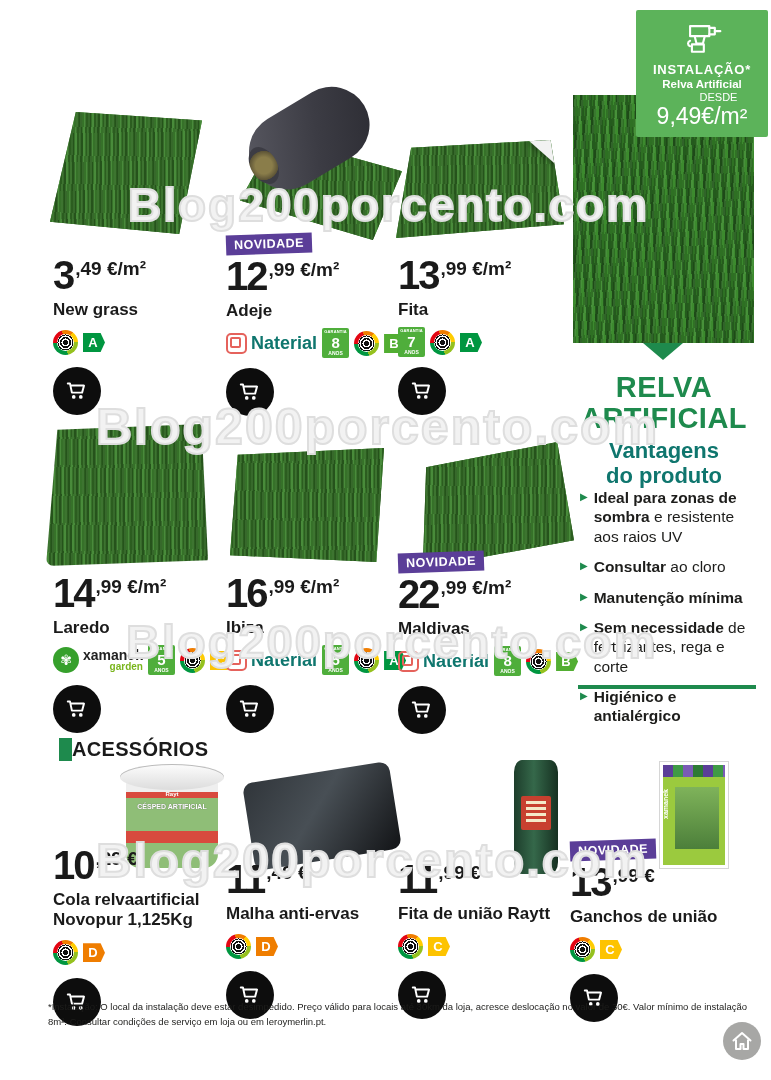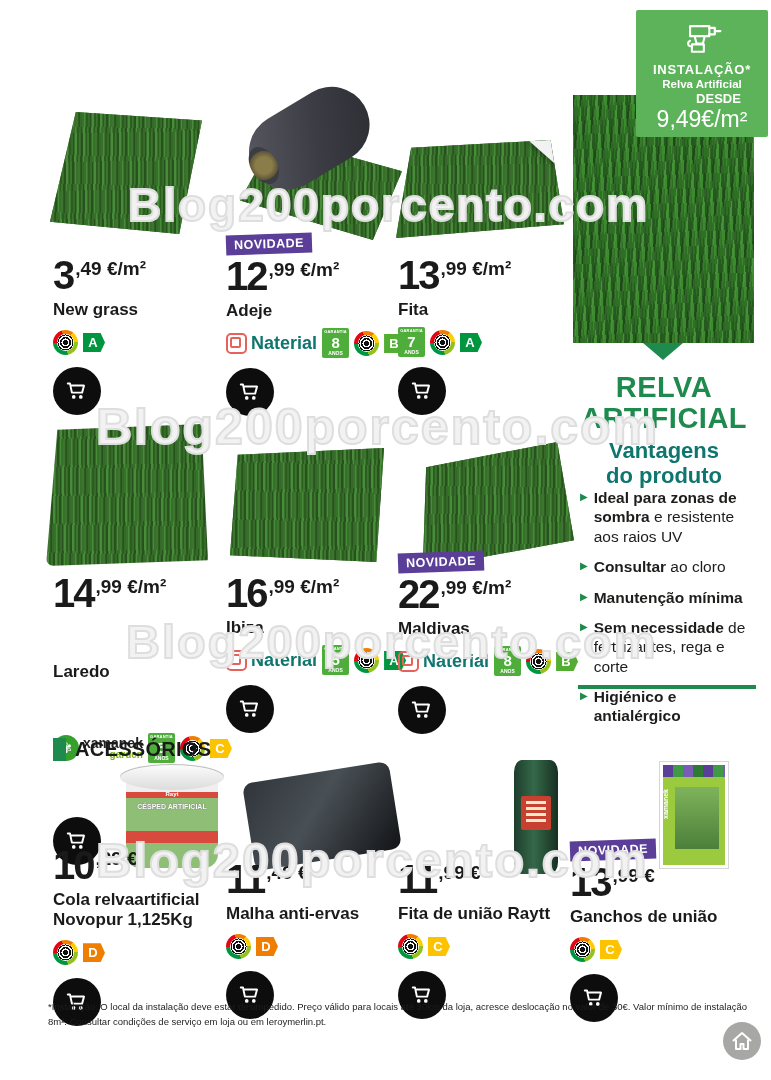--- a/index.html
+++ b/index.html
@@ -8,21 +8,21 @@
 
   
   .wm{position:absolute;z-index:6;font-weight:700;letter-spacing:2px;color:rgba(255,255,255,.55);
       -webkit-text-stroke:2px #dedede;text-shadow:0 0 1px #e3e3e3;white-space:nowrap;pointer-events:none;}
 
   
   .inst{position:absolute;left:628px;top:10px;width:132px;height:127px;background:#5cb35a;border-radius:2px;
         z-index:4;display:flex;flex-direction:column;align-items:center;color:#fff;text-align:center;padding-top:6px;box-sizing:border-box;}
   .inst-title{font-size:13px;font-weight:800;letter-spacing:.8px;margin-top:2px;}
   .inst-prod{font-size:11.5px;font-weight:600;margin-top:1px;}
-  .inst-desde{font-size:13px;font-weight:700;margin-top:1px;padding-left:33px;}
+  .inst-desde{font-size:11px;font-weight:400;margin-top:1px;padding-left:33px;}
   .inst-price{font-size:23px;font-weight:400;margin-top:0;}
 
   
   .hero{position:absolute;left:565px;top:95px;width:181px;height:248px;z-index:1;
         background:
          repeating-linear-gradient(97deg,rgba(0,0,0,.18) 0 2px,rgba(255,255,255,.06) 2px 4px,rgba(0,0,0,0) 4px 7px),
          repeating-linear-gradient(86deg,#2e7023 0 3px,#3c8a2e 3px 6px,#245a1d 6px 9px),
          linear-gradient(#357329,#2a6220);}
   .hero-arrow{position:absolute;left:635px;top:343px;width:0;height:0;z-index:2;
         border-left:20px solid transparent;border-right:20px solid transparent;border-top:17px solid #1e8a4d;}
@@ -101,26 +101,26 @@
   .xam{display:flex;align-items:center;gap:4px;flex:0 0 auto;}
   .xam-icon{width:26px;height:26px;border-radius:50%;background:#36a02c;color:#fff;display:flex;align-items:center;justify-content:center;font-size:14px;}
   .xam-txt{display:flex;flex-direction:column;line-height:1;}
   .xam-name{font-size:14px;font-weight:800;color:#222;}
   .xam-sub{font-size:10px;color:#7ab51d;font-weight:700;text-align:right;}
   .cart{width:48px;height:48px;border-radius:50%;background:#0d0d0d;display:flex;align-items:center;justify-content:center;
       margin-top:10px;cursor:pointer;flex:0 0 auto;}
 
   
   .p1{left:45px;top:258px;} .p2{left:218px;top:234px;} .p3{left:390px;top:258px;}
-  .p4{left:45px;top:576px;gap:44px;} .p5{left:218px;top:576px;} .p6{left:390px;top:552px;}
+  .p4{left:45px;top:576px;} .p5{left:218px;top:576px;} .p6{left:390px;top:552px;}
   .a1{left:45px;top:848px;} .a2{left:218px;top:862px;} .a3{left:390px;top:862px;} .a4{left:562px;top:840px;}
   .a2 .pname,.a3 .pname,.a4 .pname{white-space:nowrap;}
 
   
-  .sect{position:absolute;left:45px;top:738px;display:flex;align-items:center;gap:9px;z-index:3;}
+  .sect{position:absolute;left:51px;top:738px;display:flex;align-items:center;z-index:3;}
   .sect-block{width:13px;height:23px;background:#1e8a4d;}
   .sect-title{font-size:20px;font-weight:800;color:#1a1a1a;letter-spacing:.3px;}
 
   
   .footnote{position:absolute;left:40px;top:1000px;width:700px;font-size:9.5px;line-height:1.55;color:#1d1d1b;z-index:3;}
   .home-btn{position:absolute;right:18px;bottom:20px;width:38px;height:38px;border-radius:50%;background:#a7a7a5;
       display:flex;align-items:center;justify-content:center;cursor:pointer;z-index:7;}
 </style>
 </head>
 <body>

